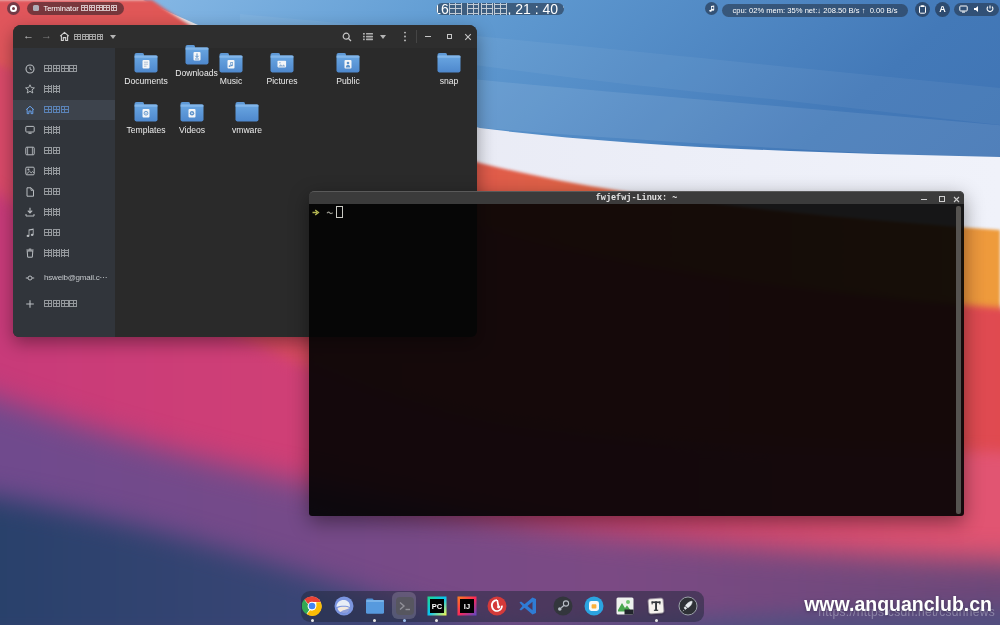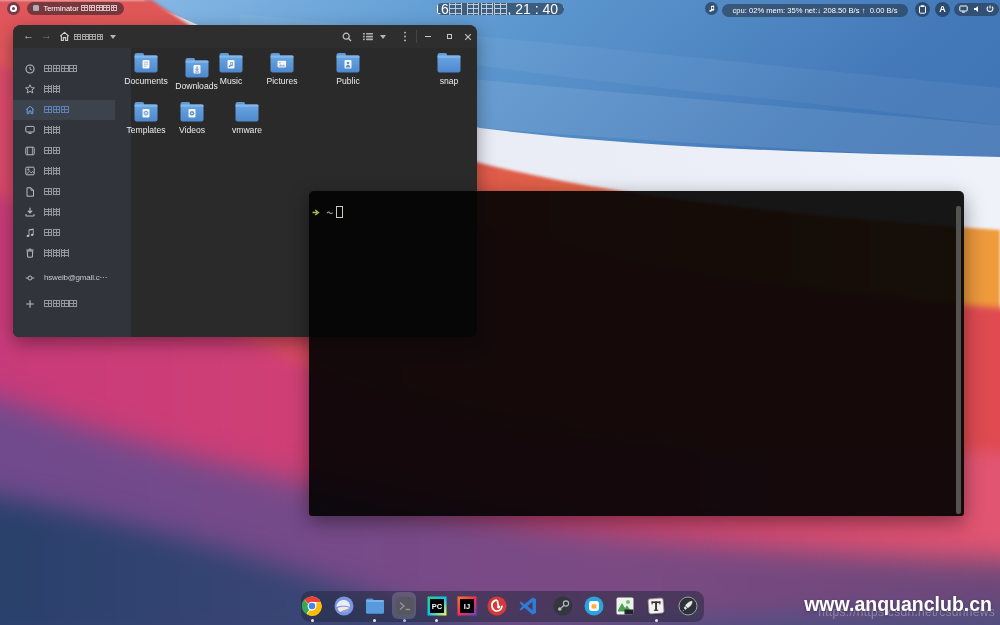--- a/index.html
+++ b/index.html
@@ -9,21 +9,21 @@
 linear-gradient(currentColor,currentColor) 0 50%/100% 1px no-repeat,
 linear-gradient(currentColor,currentColor) 0 94%/100% 1px no-repeat,
 linear-gradient(currentColor,currentColor) 0 0/1px 100% no-repeat,
 linear-gradient(currentColor,currentColor) 100% 0/1px 100% no-repeat;
 opacity:.68}
 .pill{position:absolute;border-radius:8px;background:rgba(28,38,54,.55);color:#fff;display:flex;align-items:center;justify-content:center}
 .circ{position:absolute;border-radius:50%;background:rgba(28,36,52,.55);display:flex;align-items:center;justify-content:center}
 
 #fm{position:absolute;left:13px;top:25px;width:464px;height:312px;border-radius:8px 8px 6px 6px;background:#2a2a2a;box-shadow:0 6px 18px rgba(0,0,0,.38)}
 #fmhead{position:absolute;left:0;top:0;width:100%;height:23px;background:#2e2e2e;border-radius:8px 8px 0 0;color:#c9c9c9}
-#fmside{position:absolute;left:0;top:23px;width:118px;height:289px;background:#31353b;border-radius:0 0 0 6px}
+#fmside{position:absolute;left:0;top:23px;width:102px;height:289px;background:#31353b;border-radius:0 0 0 6px}
 .srow{position:absolute;left:0;width:102px;height:20px;color:#c3c7cb;font-size:8.5px;display:flex;align-items:center}
 .srow svg{margin-left:12px;margin-right:9px;flex:none}
 .fcell{position:absolute;width:56px;text-align:center;color:#ececec;font-size:8.6px;line-height:10.5px}
 .fcell svg{display:block;margin:0 auto 3px}
 
 #term{position:absolute;left:309px;top:191px;width:655px;height:325px;border-radius:5px 5px 3px 3px;background:rgba(3,3,3,.92);box-shadow:0 6px 20px rgba(0,0,0,.42)}
 #termbar{position:absolute;left:0;top:0;width:100%;height:13px;background:#3b3b3b;border-radius:5px 5px 0 0;border-top:1px solid #5a5a5a;box-sizing:border-box}
 
 #dock{position:absolute;left:301px;top:591px;width:403px;height:31px;border-radius:9px;background:rgba(34,40,60,.52)}
 .di{position:absolute;top:596px;width:20px;height:20px}
@@ -261,21 +261,21 @@
           <rect x="1.5" y="3.4" width="23" height="2.4" rx="1.2" fill="#82b6ea"></rect>
           <g transform="translate(9,8)">
             <rect x="0.5" y="0" width="7" height="8.4" rx="1" fill="#f4f6f8"></rect>
             <g stroke="#9db4cc" stroke-width="0.8">
               <line x1="2" y1="2.2" x2="6" y2="2.2"></line>
               <line x1="2" y1="4.2" x2="6" y2="4.2"></line>
               <line x1="2" y1="6.2" x2="4.5" y2="6.2"></line>
             </g>
           </g>
         </svg>Documents</div>
- <div class="fcell" style="left:155.5px;top:32px"><svg width="26" height="21" viewBox="0 0 26 21">
+ <div class="fcell" style="left:155.5px;top:19px"><svg width="26" height="21" viewBox="0 0 26 21">
           <path d="M1.5 3 Q1.5 1 3.5 1 L9.5 1 Q11 1 11 2.5 L11 4 L1.5 4 Z" fill="#5f99d6"></path>
           <rect x="1.5" y="3.4" width="23" height="17" rx="1.8" fill="url(#fgrad)"></rect>
           <rect x="1.5" y="3.4" width="23" height="2.4" rx="1.2" fill="#82b6ea"></rect>
           <g transform="translate(9,8)">
             <rect x="0.5" y="0" width="7" height="8.4" rx="1" fill="#f4f6f8"></rect>
             <path d="M4 1.4 L4 5.2 M2.4 3.8 L4 5.6 L5.6 3.8" stroke="#5b91c9" stroke-width="1" fill="none"></path>
             <line x1="2" y1="7" x2="6" y2="7" stroke="#5b91c9" stroke-width="0.9"></line>
           </g>
         </svg>Downloads</div>
  <div class="fcell" style="left:190px;top:27px"><svg width="26" height="21" viewBox="0 0 26 21">
@@ -333,20 +333,28 @@
           </g>
         </svg>Videos</div>
  <div class="fcell" style="left:206px;top:76px"><svg width="26" height="21" viewBox="0 0 26 21">
           <path d="M1.5 3 Q1.5 1 3.5 1 L9.5 1 Q11 1 11 2.5 L11 4 L1.5 4 Z" fill="#5f99d6"></path>
           <rect x="1.5" y="3.4" width="23" height="17" rx="1.8" fill="url(#fgrad)"></rect>
           <rect x="1.5" y="3.4" width="23" height="2.4" rx="1.2" fill="#82b6ea"></rect>
         </svg>vmware</div>
 </div>
 
 <div id="term">
+<div id="termbar">
+ <div class="ab" style="left:0;top:1px;width:100%;text-align:center;font-family:'Liberation Mono',monospace;font-size:8.5px;font-weight:bold;color:#e6e6e6">fwjefwj-Linux: ~</div>
+ <div class="ab" style="left:612px;top:7px;width:6px;height:1.2px;background:#cfcfcf"></div>
+ <div class="ab" style="left:629.5px;top:4px;width:4px;height:4px;border:1px solid #cfcfcf"></div>
+ <svg class="ab" style="left:644px;top:3.5px" width="7" height="7" viewBox="0 0 7 7">
+          <path d="M1 1 L6 6 M6 1 L1 6" stroke="#cfcfcf" stroke-width="1.1"></path>
+        </svg>
+</div>
  <div class="ab" style="left:647px;top:15px;width:5px;height:308px;background:#555350;border-radius:2px"></div>
  <svg class="ab" style="left:2.5px;top:17.5px" width="40" height="8" viewBox="0 0 40 8">
         <path d="M0.5 3.5 L5 3.5 M3.2 1 L6.5 3.5 L3.2 6" fill="none" stroke="#b4b752" stroke-width="1.3"></path>
         <path d="M15 4.2 C15.8 2.8 17 2.8 17.8 3.8 C18.6 4.8 19.8 4.8 20.6 3.6" fill="none" stroke="#9a9a90" stroke-width="1.1"></path>
       </svg>
  <div class="ab" style="left:26.5px;top:14.5px;width:5.2px;height:10.2px;border:1px solid #c9c9c3"></div>
 </div>
 
 <div id="dock"></div>
 <div class="ab" style="left:392px;top:591.5px;width:24px;height:27px;border-radius:6px;background:rgba(255,255,255,.17)"></div>

